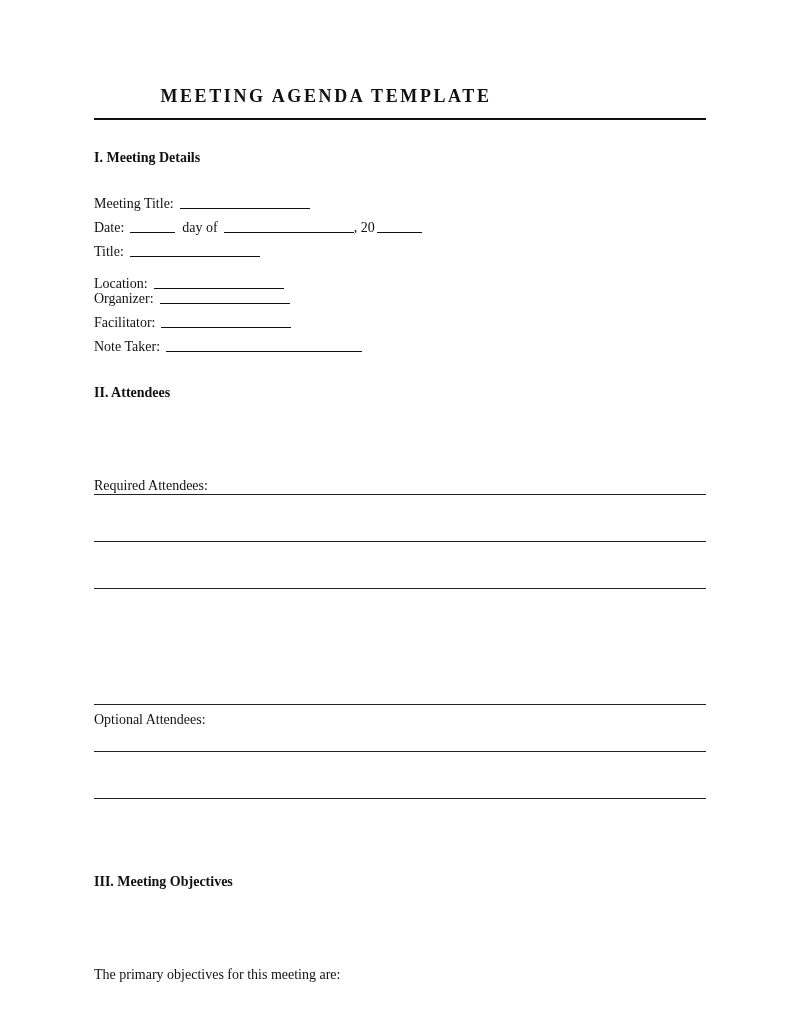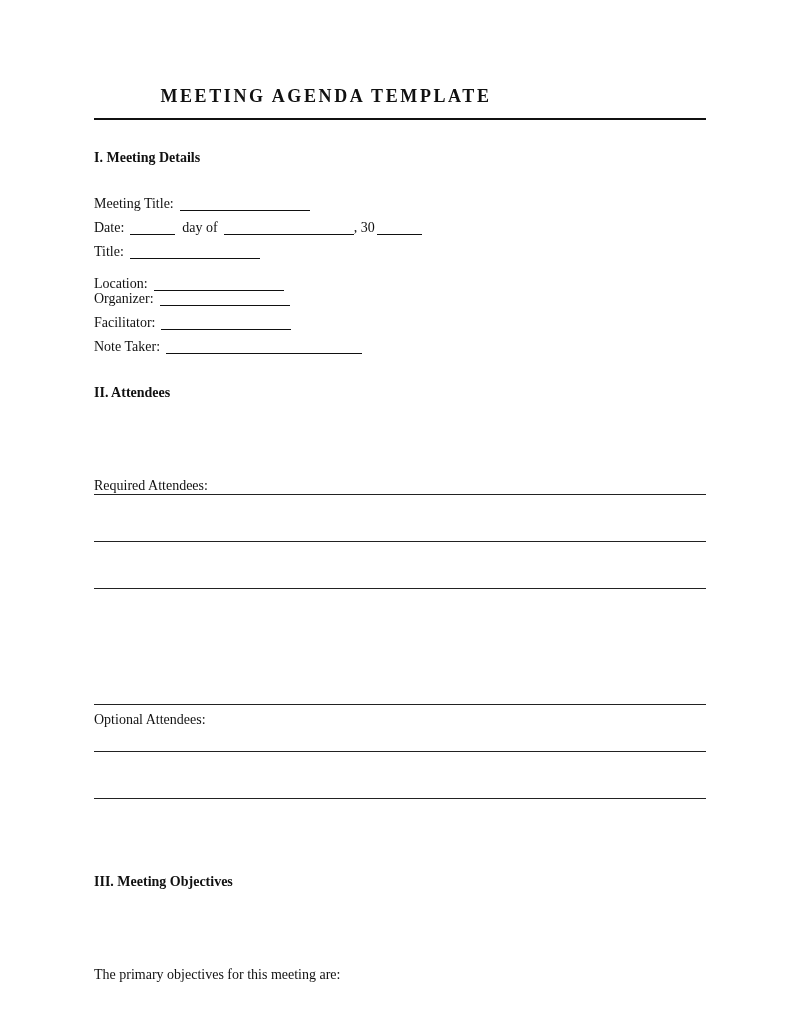--- a/index.html
+++ b/index.html
@@ -2,21 +2,21 @@
 <html><head>
   <meta charset="utf-8">
   <style>
     html, body { margin: 0; padding: 0; background: #ffffff; }
     body { width: 800px; height: 1035px; position: relative; overflow: hidden;
            font-family: "Liberation Serif", "DejaVu Serif", serif; color: #111; }
     .title { position: absolute; left: 0; width: 652px; top: 86px; text-align: center;
              font-weight: bold; font-size: 18px; letter-spacing: 2.6px; }
     .rule { position: absolute; left: 94px; width: 612px; top: 118px; height: 2px; background: #111; }
     .h { position: absolute; left: 94px; font-weight: bold; font-size: 14px; }
-    .field { position: absolute; left: 94px; font-size: 14px; white-space: nowrap; display: flex; align-items: center; }
+    .field { position: absolute; left: 94px; font-size: 14px; white-space: nowrap; display: flex; align-items: flex-start; }
     .blank { display: inline-block; border-bottom: 1px solid #111; height: 12px; margin-left: 6px; }
     .txt { position: absolute; left: 94px; font-size: 14px; margin-top: 48px; }
     .line { position: absolute; left: 94px; width: 612px; height: 1px; background: #222; }
   </style>
 </head>
 <body>
 
 <div class="title">MEETING AGENDA TEMPLATE</div>
 <div class="rule"></div>
 
@@ -25,21 +25,21 @@
 <div class="field" style="top:196px">
   <span>Meeting Title:</span>
   <span class="blank" style="width:130px"></span>
 </div>
 
 <div class="field" style="top:220px">
   <span>Date:</span>
   <span class="blank" style="width:45px"></span>
   <span style="margin-left:7px">day of</span>
   <span class="blank" style="width:130px"></span>
-  <span>, 30</span>
+  <span>, 20</span>
   <span class="blank" style="width:45px;margin-left:2px"></span>
 </div>
 
 <div class="field" style="top:244px">
   <span>Title:</span>
   <span class="blank" style="width:130px"></span>
 </div>
 
 <div class="field" style="top:276px">
   <span>Location:</span>

